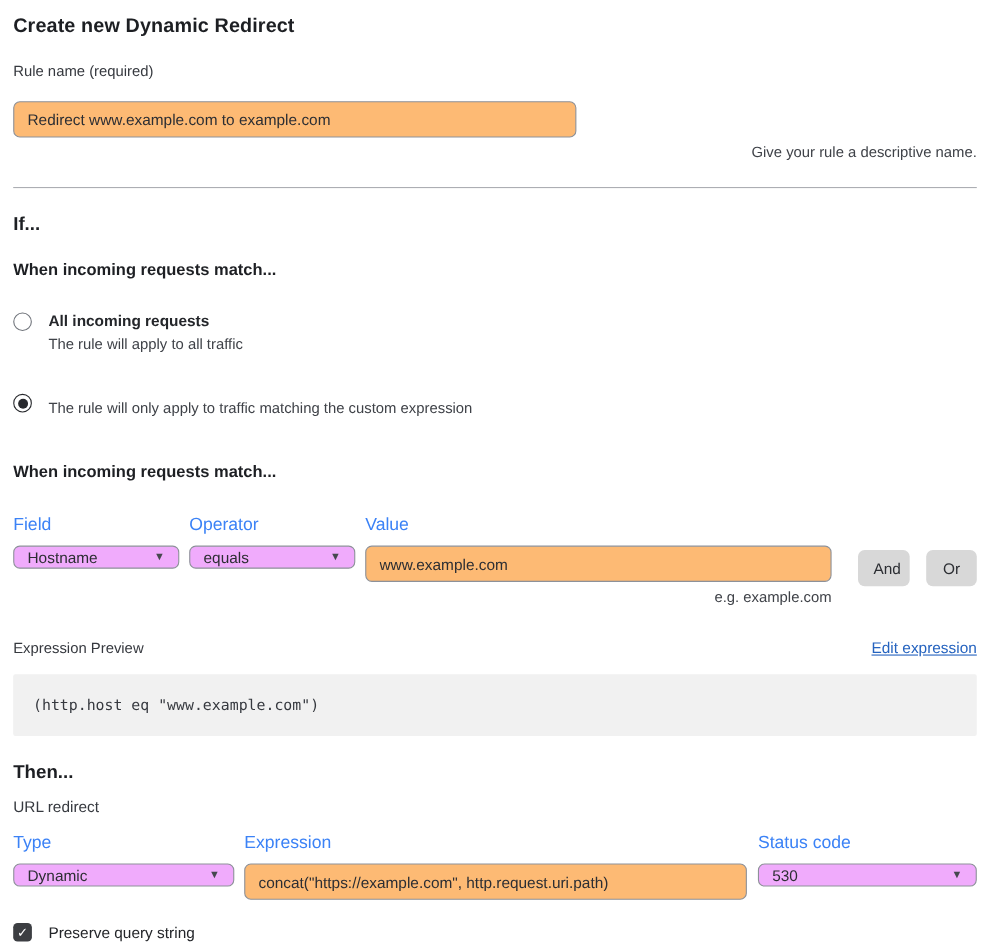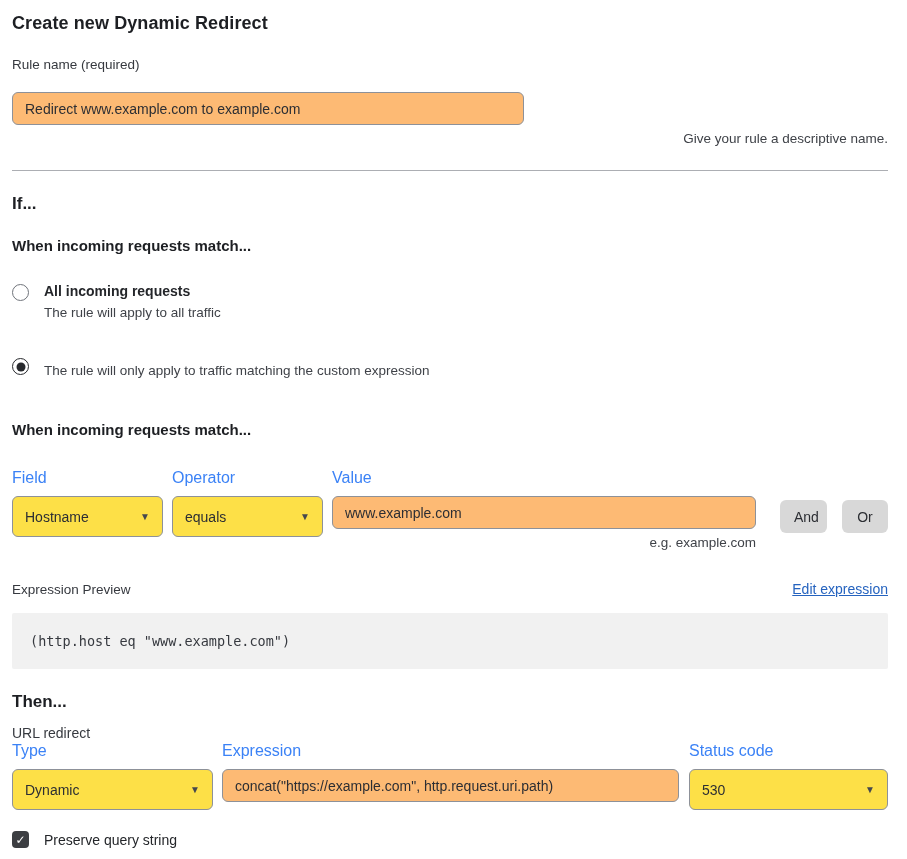--- a/index.html
+++ b/index.html
@@ -45,22 +45,22 @@
     width: 9px; height: 9px; border-radius: 50%; background: #27292d;
     transform: translate(-50%, -50%);
   }
   .radio-text { margin-left: 15px; }
   .radio-label { font-size: 14px; font-weight: 700; color: #24262a; }
   .radio-desc { font-size: 13.5px; color: #3f4248; margin-top: 6px; }
 
   .filter-row { display: flex; align-items: flex-start; margin-top: 8px; }
   .control-label { font-size: 16px; color: #3b82f6; margin: 23px 0 9px 0; }
   .select-box {
-    height: 41px; border: 1px solid #8d9199; border-radius: 6px;
-    background: #fde047; display: flex; align-items: center; justify-content: space-between;
+    height: 21px; border: 1px solid #8d9199; border-radius: 6px;
+    background: #f0abfc; display: flex; align-items: center; justify-content: space-between;
     padding: 0 12px; font-size: 14px; color: #2c2e33; cursor: pointer;
   }
   .caret { font-size: 10px; color: #45484e; margin-left: 8px; line-height: 1; }
 
   .col-field, .col-operator { width: 151px; margin-right: 9px; }
   .col-value { flex: 1 1 auto; }
   .gray-btn {
     height: 33px; border: none; border-radius: 6px;
     background: #d8d8d8; color: #2c2e33; font-size: 14px;
     font-family: "Liberation Sans", sans-serif;
@@ -76,21 +76,21 @@
     margin-top: 16px; background: #f1f1f1; border-radius: 2px;
     padding: 20px 18px; font-family: "DejaVu Sans Mono", "Liberation Mono", monospace;
     font-size: 13.5px; color: #36393f; min-height: 56px;
   }
 
   .url-redirect-label { font-size: 14px; color: #36393f; margin-top: 13px; }
   .then-row { display: flex; align-items: flex-start; }
   .col-type { width: 201px; margin-right: 9px; }
   .col-expression { flex: 1 1 auto; margin-right: 10px; }
   .col-status { width: 199px; }
-  .then-row .control-label { margin-top: 1px; }
+  .then-row .control-label { margin-top: 17px; }
 
   .checkbox-row { display: flex; align-items: center; margin-top: 21px; cursor: pointer; }
   .checkbox {
     width: 17px; height: 17px; border-radius: 4px; background: #3c3e42;
     display: flex; align-items: center; justify-content: center;
     color: #fff; font-size: 12px; font-weight: 700; flex: 0 0 auto;
   }
   .checkbox-label { font-size: 14px; color: #24262a; margin-left: 15px; }
 </style>
 </head>

